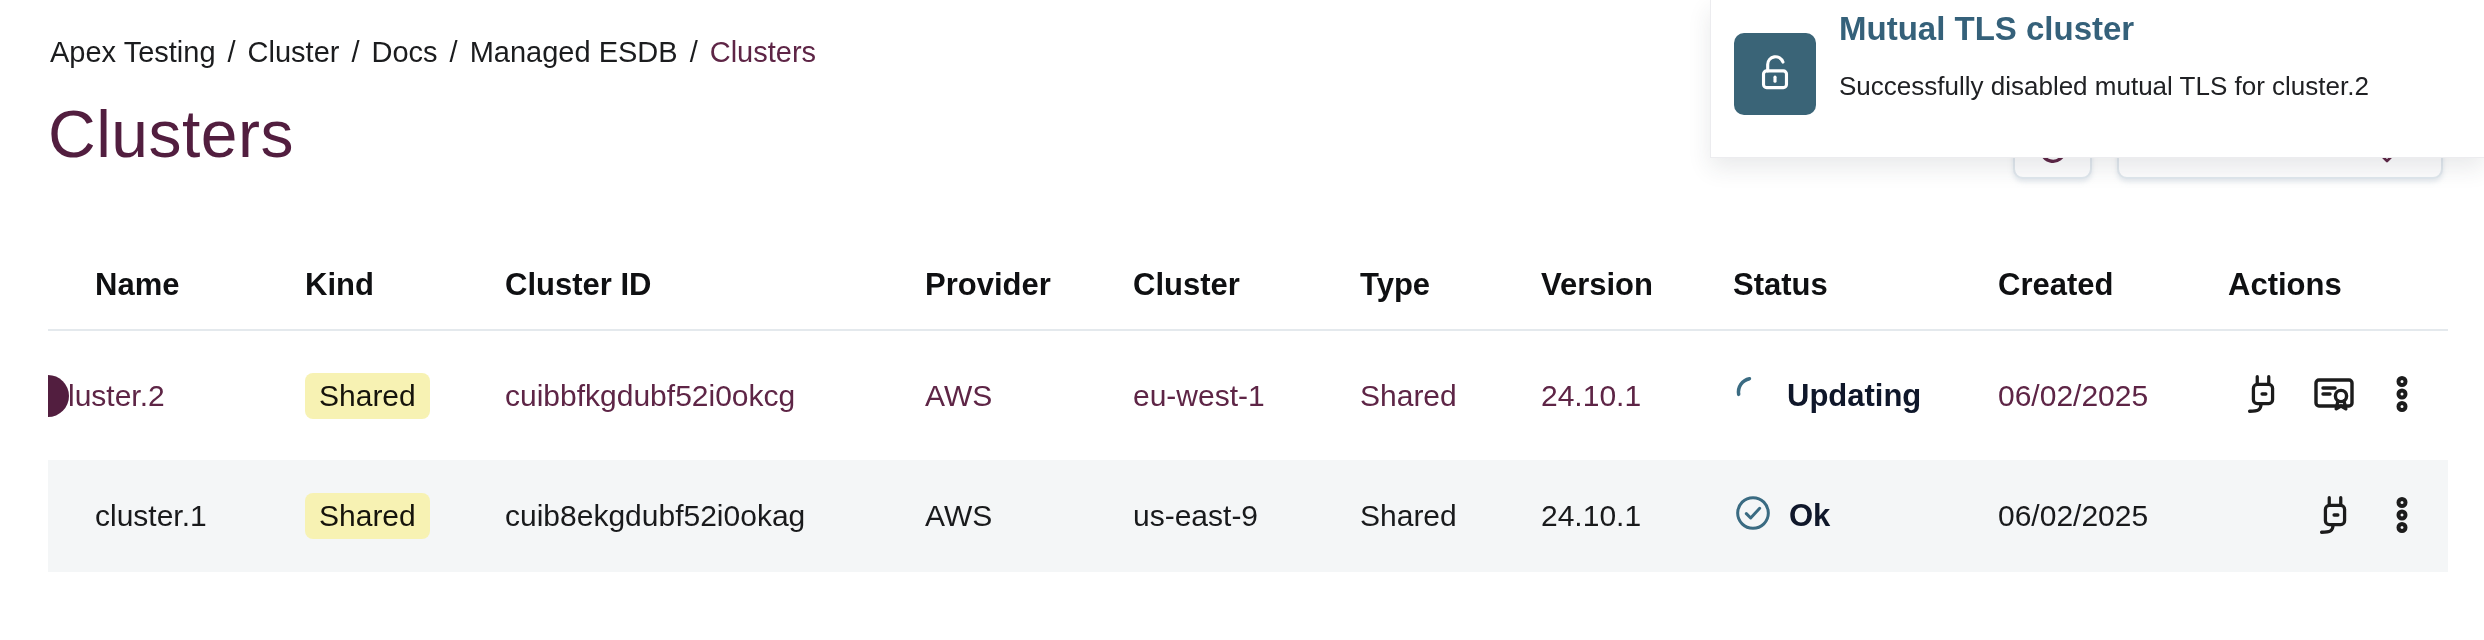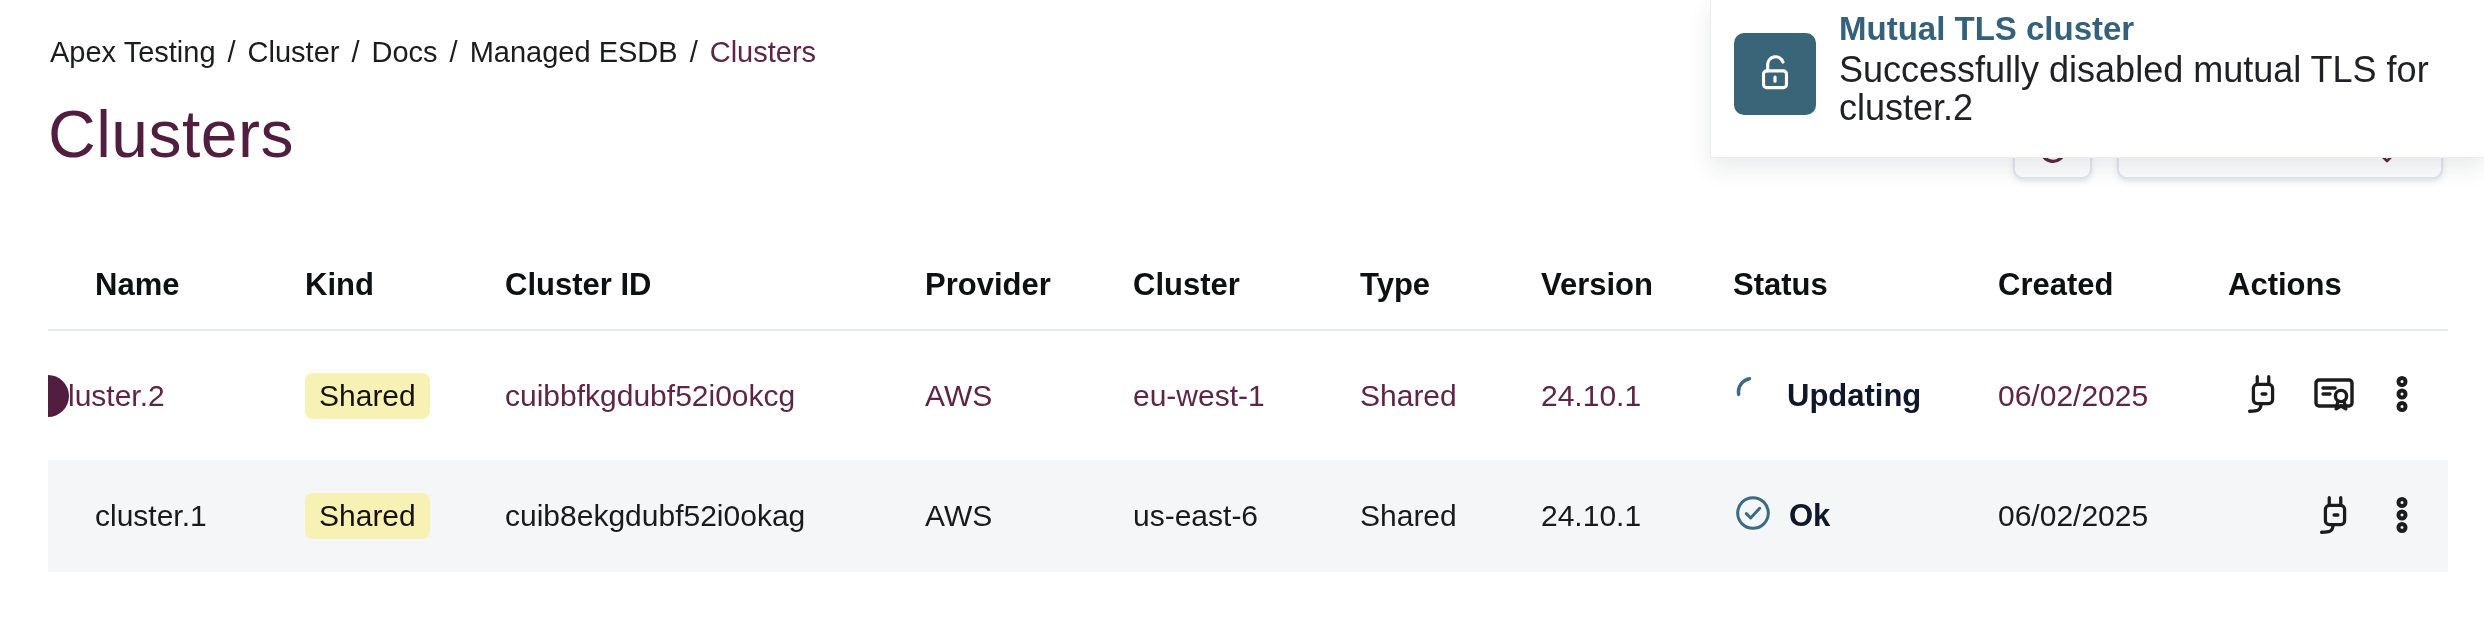--- a/index.html
+++ b/index.html
@@ -28,21 +28,21 @@
   .toolbar-btn svg { display:block; }
 
   
   .toast { position:absolute; left:1710px; top:0; width:774px; height:158px; background:#ffffff;
            border-left:1px solid #ececef; border-bottom:1px solid #ececef;
            box-shadow:0 10px 22px rgba(40,50,60,0.10); z-index:5; }
   .toast-icon { position:absolute; left:23px; top:33px; width:82px; height:82px;
                 background:#3a6477; border-radius:10px; display:flex; align-items:center; justify-content:center; }
   .toast-text { position:absolute; left:128px; top:8px; width:610px; }
   .toast-title { font-size:33px; font-weight:700; color:#35617a; line-height:41px; }
-  .toast-message { font-size:36px; color:#202124; line-height:38px; margin-top:2px; }
+  .toast-message { font-size:26px; color:#202124; line-height:52px; margin-top:11px; }
 
   
   .table { position:absolute; left:48px; top:240px; width:2400px; overflow:hidden; }
   .tr { display:grid; grid-template-columns:252px 200px 420px 208px 227px 181px 192px 265px 230px 225px;
         align-items:center; position:relative; }
   .thead { height:91px; border-bottom:2px solid #e4e9ed; }
   .th { font-size:31px; font-weight:700; color:#0f1012; padding-left:5px; }
   .th:first-child { padding-left:47px; }
   .row1 { height:129px; background:#ffffff; cursor:pointer; }
   .row2 { height:112px; background:#f4f6f7; cursor:pointer; }
@@ -181,21 +181,21 @@
           </span>
         </button>
       </div>
     </div>
 
     <div class="tr row2">
       <div class="td name-link">cluster.1</div>
       <div class="td"><span class="badge">Shared</span></div>
       <div class="td">cuib8ekgdubf52i0okag</div>
       <div class="td">AWS</div>
-      <div class="td">us-east-6</div>
+      <div class="td">us-east-9</div>
       <div class="td">Shared</div>
       <div class="td">24.10.1</div>
       <div class="td status-cell">
         <span>
           <svg width="40" height="40" viewBox="0 0 24 24" fill="none" stroke="#3a6b82" stroke-width="1.8" stroke-linecap="round" stroke-linejoin="round">
             <circle cx="12" cy="12" r="9.2"></circle>
             <path d="M8 12.4l2.6 2.6 5.4-5.8"></path>
           </svg>
         </span>
         <span class="status-text">Ok</span>

